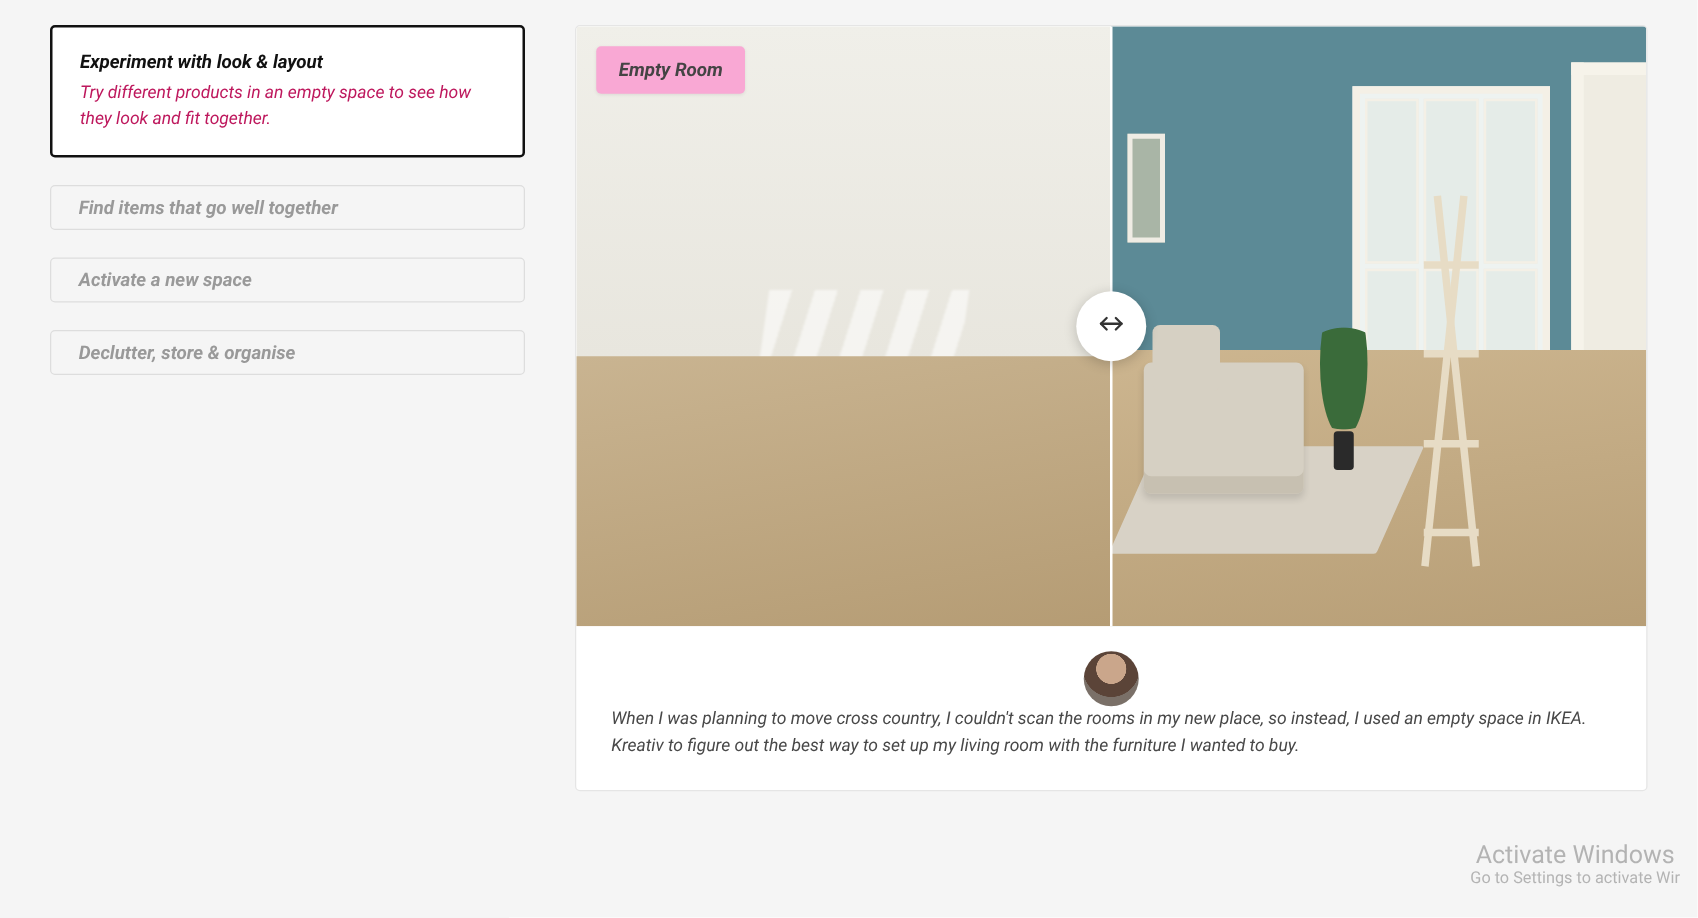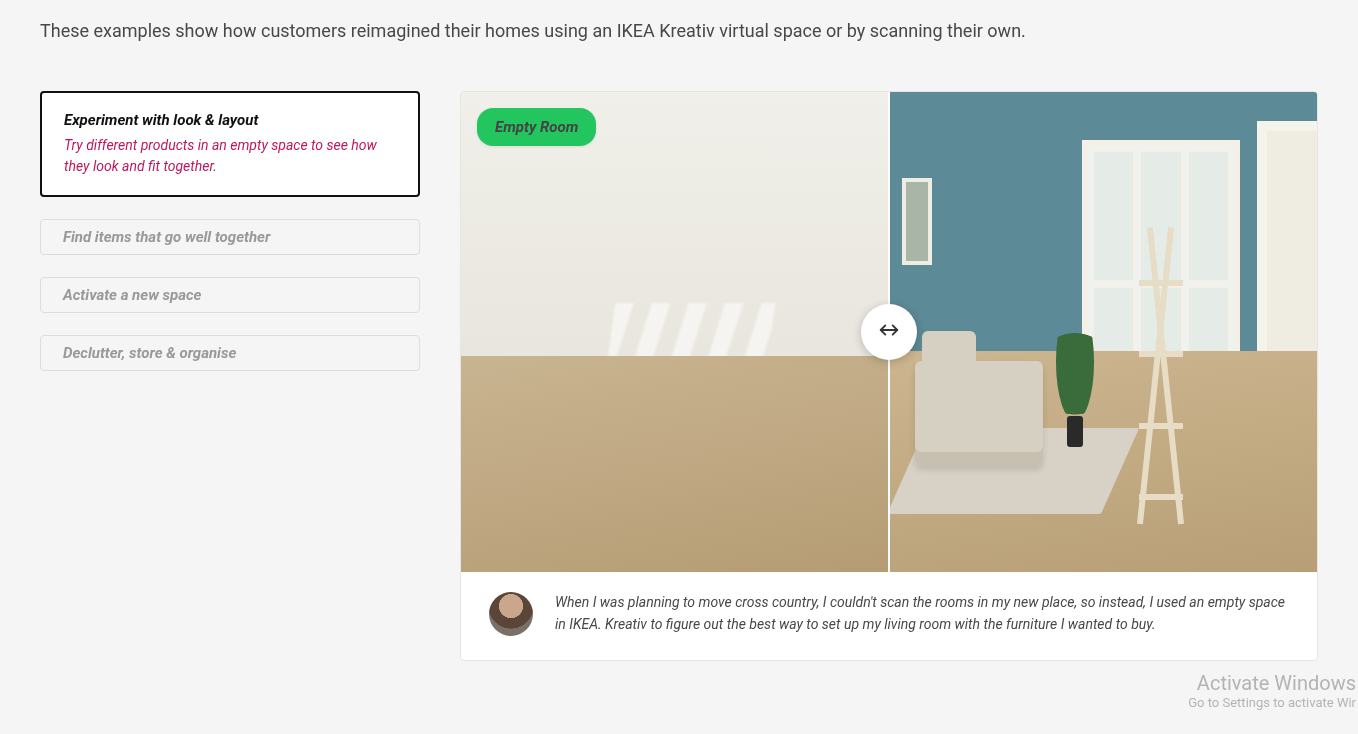--- a/index.html
+++ b/index.html
@@ -222,22 +222,22 @@
     left: 50%;
     width: 2px;
     background: #fff;
     transform: translateX(-1px);
     z-index: 3;
   }
   .badge {
     position: absolute;
     top: 16px;
     left: 16px;
-    background: #22c55e;
-    border-radius: 16px;
+    background: #f9a8d4;
+    border-radius: 4px;
     padding: 10px 18px;
     font-weight: 700;
     font-size: 15px;
     color: #444;
     box-shadow: 0 1px 3px rgba(0,0,0,0.08);
     z-index: 5;
   }
   .slider-handle {
     position: absolute;
     top: 50%;
@@ -251,52 +251,51 @@
     display: flex;
     align-items: center;
     justify-content: center;
     z-index: 5;
     cursor: ew-resize;
   }
   .slider-handle svg { width: 22px; height: 22px; stroke: #333; }
   .testimonial {
     display: flex;
     align-items: center;
-    gap: 22px;
     padding: 20px 28px 24px 28px;
+    flex-direction: column;
   }
   .avatar {
     width: 44px;
     height: 44px;
     border-radius: 50%;
     background: radial-gradient(circle at 50% 32%, #caa68b 0 32%, #5b4438 33% 60%, #7a7068 61% 100%);
     flex-shrink: 0;
   }
   .quote {
     font-size: 14px;
     color: #484848;
     line-height: 1.55;
   }
   .watermark {
     position: absolute;
-    right: 2px;
+    right: 14px;
     bottom: 24px;
-    text-align: right;
+    text-align: center;
     color: rgba(100,100,100,0.45);
     pointer-events: none;
     z-index: 50;
   }
   .watermark .wm-title { font-size: 20px; font-weight: 400; }
   .watermark .wm-sub   { font-size: 13px; }
 </style>
 </head>
 <body>
 
 <div class="page">
-  <p class="subheading">These examples show how customers reimagined their homes using an IKEA Kreativ virtual space or by scanning their own.</p>
 
   <div class="content">
     <div class="options">
 
       <div class="option active">
         <div class="option-title">Experiment with look &amp; layout</div>
         <div class="option-desc">Try different products in an empty space to see how they look and fit together.</div>
       </div>
 
       <div class="option">

